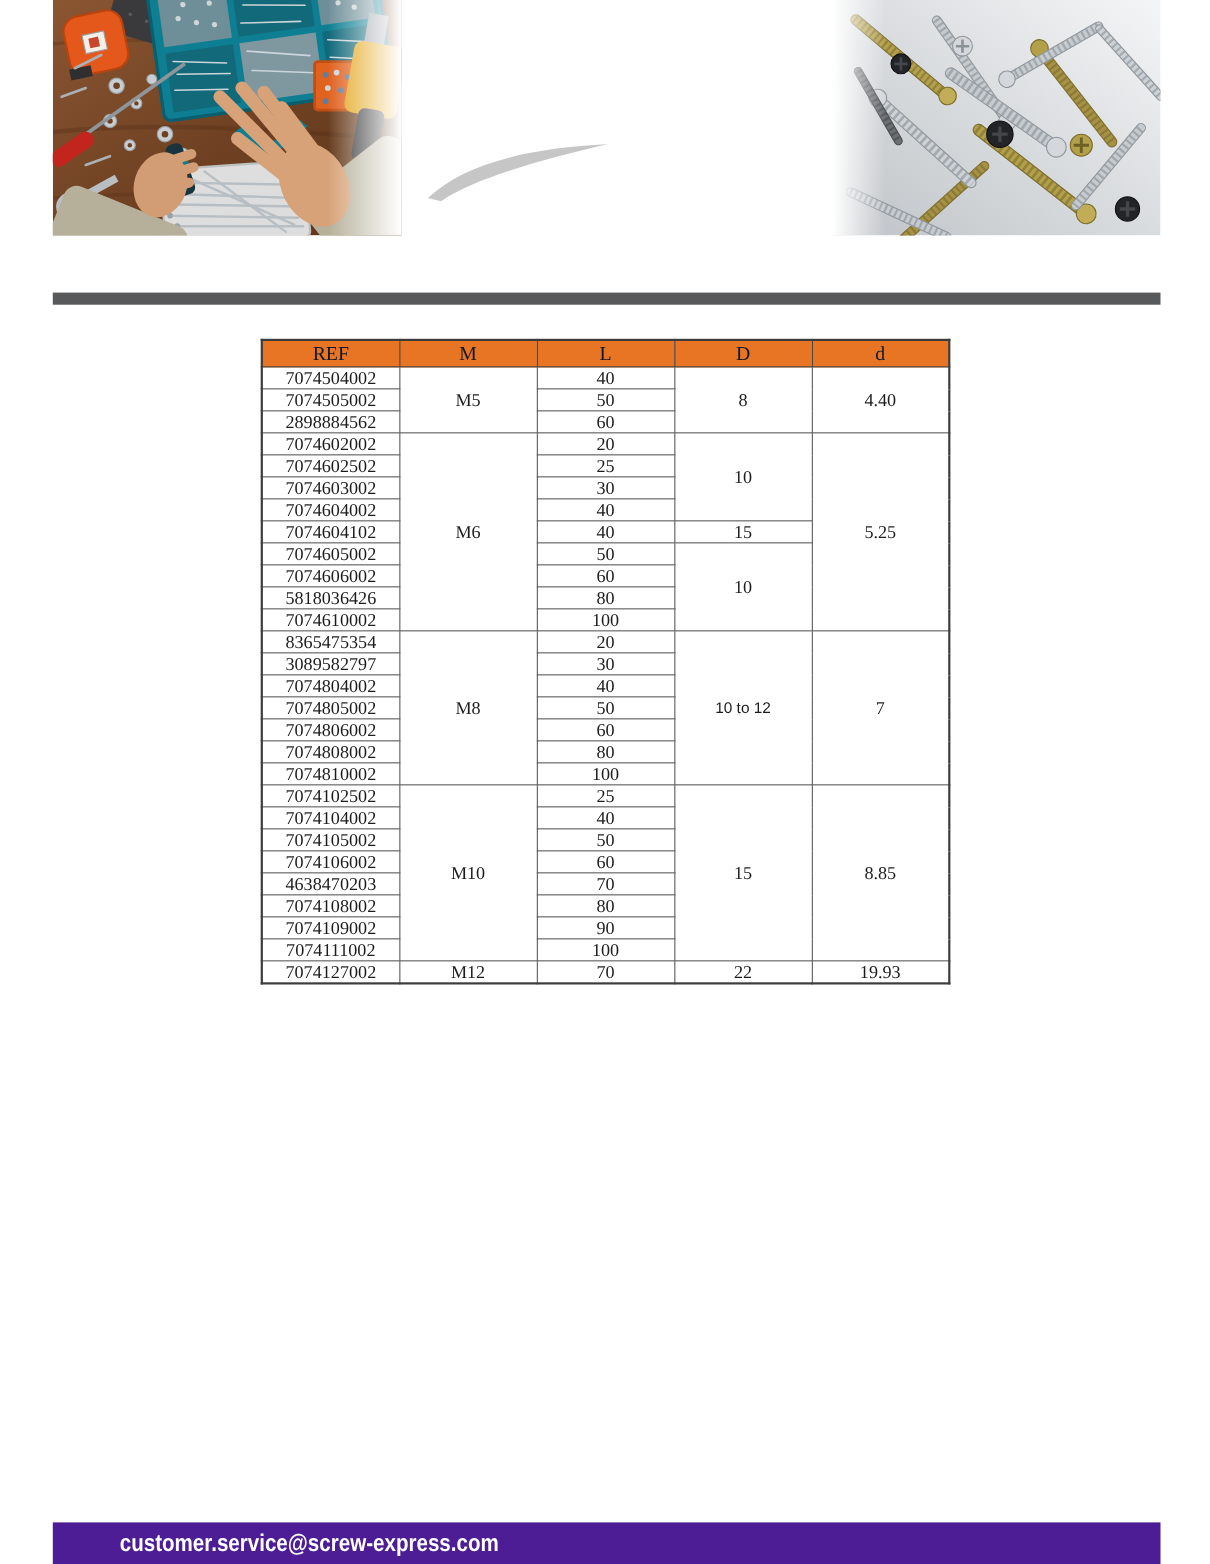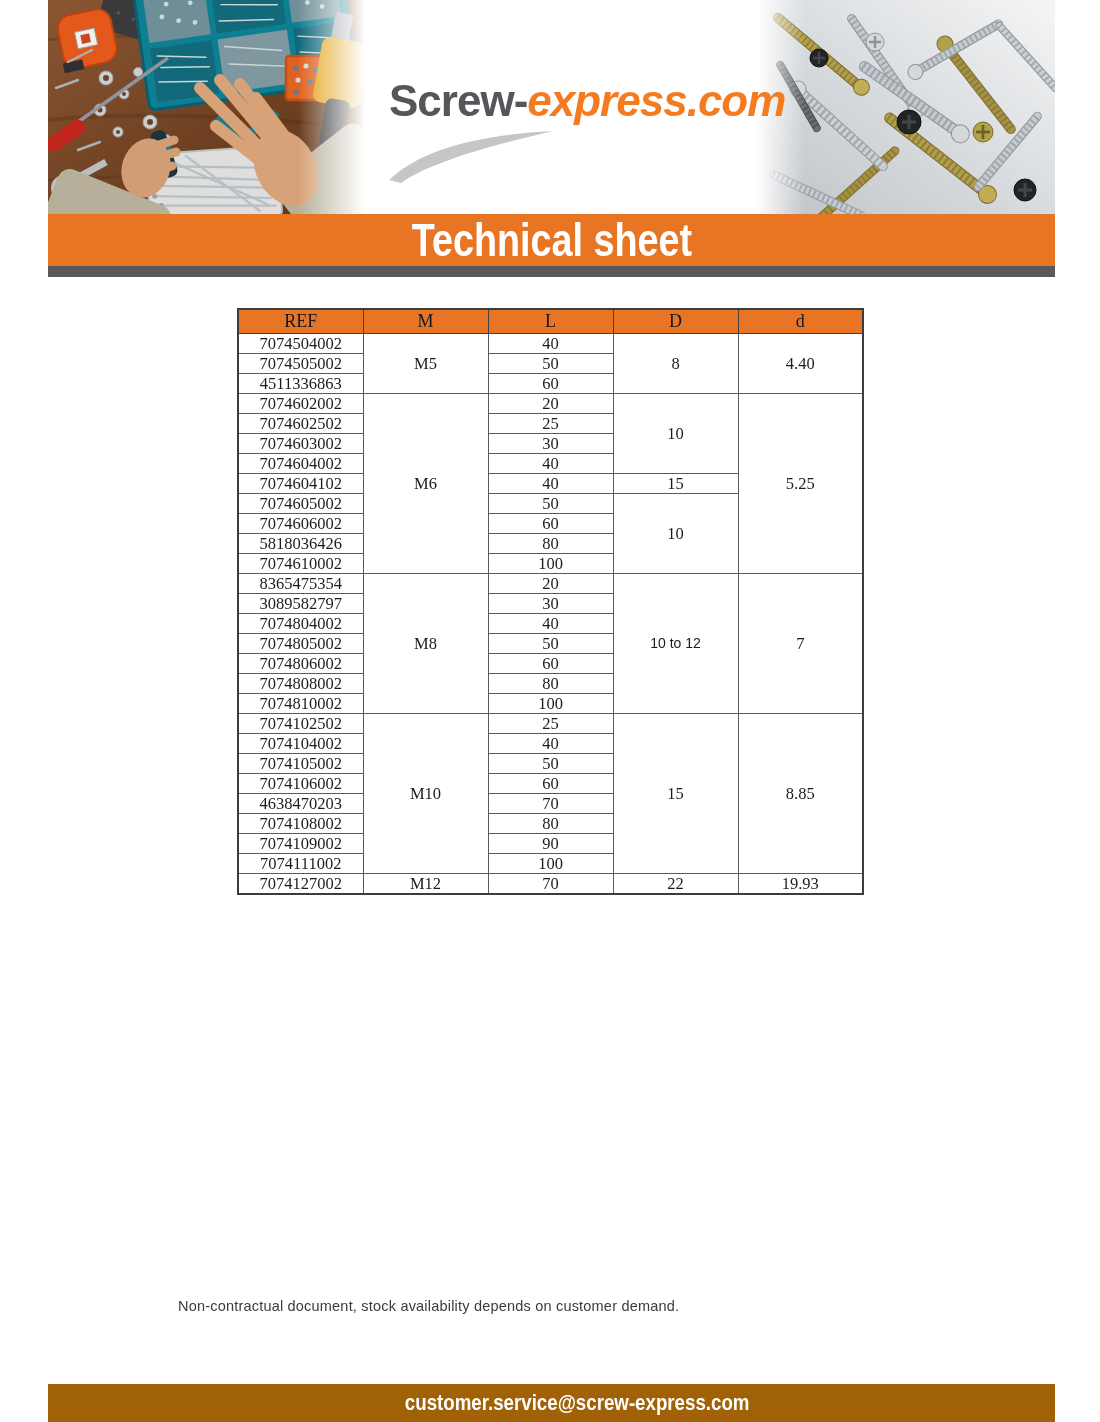--- a/index.html
+++ b/index.html
@@ -32,22 +32,22 @@
   .sheet-table th{background:#E87524;border:1px solid #434343;height:23px;padding:0;
                   font-weight:normal;font-size:18px;color:#0f172a;}
   .sheet-table td{border:1px solid #5a5a5a;height:19px;padding:0;text-align:center;
                   vertical-align:middle;font-size:16.5px;line-height:19px;color:#1c1c1c;}
   .sheet-table{border:2px solid #3c3c3c;}
   .sans-cell{font-family:"Liberation Sans",sans-serif !important;font-size:14px !important;}
 
   
   .note{position:absolute;left:178px;top:1283px;font-size:14.5px;color:#3b3b3b;
         letter-spacing:.2px;}
-  .bottombar{position:absolute;left:48px;top:1384px;width:1007px;height:38px;background:#a16207;
-             display:flex;align-items:center;justify-content:center;}
+  .bottombar{position:absolute;left:48px;top:1384px;width:1007px;height:38px;background:#4c1d95;
+             display:flex;align-items:center;justify-content:flex-start;}
   .email{color:#ffffff;font-weight:800;font-size:22px;white-space:nowrap;margin-right:10px;
          transform:scaleX(.85);transform-origin:right center;letter-spacing:0;}
 </style>
 </head>
 <body>
 
 <div class="page">
 
   <div class="hero">
 
@@ -217,23 +217,20 @@
               <line x1="94" y1="162" x2="128" y2="152"></line>
             <line x1="94" y1="174" x2="124" y2="166"></line>
           </g>
         </g>
 
         <rect x="250" y="0" width="67" height="214" fill="url(#fadeR)"></rect>
       </svg>
     </div>
 
     <div class="hero-center">
-      <div class="logo">
-        <span class="lg-gray">Screw-</span><span class="lg-orange">express.com</span>
-      </div>
       <svg class="swoosh" width="175" height="55" viewBox="0 0 175 55">
         <path d="M4,52 C38,20 95,7 168,3 C108,17 46,34 16,55 Z" fill="#c6c6c6"></path>
       </svg>
     </div>
 
     <div class="hero-right">
       <svg width="298" height="214" viewBox="0 0 298 214">
         <defs>
           <linearGradient id="bgscrews" x1="1" y1="0" x2="0" y2="1">
             <stop offset="0" stop-color="#f4f5f6"></stop>
@@ -321,23 +318,20 @@
             <circle cx="268" cy="190" r="11" fill="#232427" stroke="#0f0f10"></circle>
             <line x1="261" y1="190" x2="275" y2="190" stroke="#43464a" stroke-width="3"></line>
             <line x1="268" y1="183" x2="268" y2="197" stroke="#43464a" stroke-width="3"></line>
           </g>
         </g>
         <rect x="0" y="0" width="48" height="214" fill="url(#fadeL)"></rect>
       </svg>
     </div>
   </div>
 
-  <div class="banner">
-    <span class="banner-title">Technical sheet</span>
-  </div>
   <div class="strip"></div>
 
   <table class="sheet-table">
     <thead>
       <tr>
         <th>REF</th>
         <th>M</th>
         <th>L</th>
         <th>D</th>
         <th>d</th>
@@ -349,21 +343,21 @@
         <td rowspan="3">M5</td>
         <td>40</td>
         <td rowspan="3">8</td>
         <td rowspan="3">4.40</td>
       </tr>
       <tr>
         <td>7074505002</td>
         <td>50</td>
       </tr>
       <tr>
-        <td>4511336863</td>
+        <td>2898884562</td>
         <td>60</td>
       </tr>
       <tr>
         <td>7074602002</td>
         <td rowspan="9">M6</td>
         <td>20</td>
         <td rowspan="4">10</td>
         <td rowspan="9">5.25</td>
       </tr>
       <tr>
@@ -469,19 +463,18 @@
       <tr>
         <td>7074127002</td>
         <td>M12</td>
         <td>70</td>
         <td>22</td>
         <td>19.93</td>
       </tr>
     </tbody>
   </table>
 
-  <p class="note">Non-contractual document, stock availability depends on customer demand.</p>
 
   <div class="bottombar">
     <span class="email">customer.service@screw-express.com</span>
   </div>
 
 </div>
 
 </body></html>

